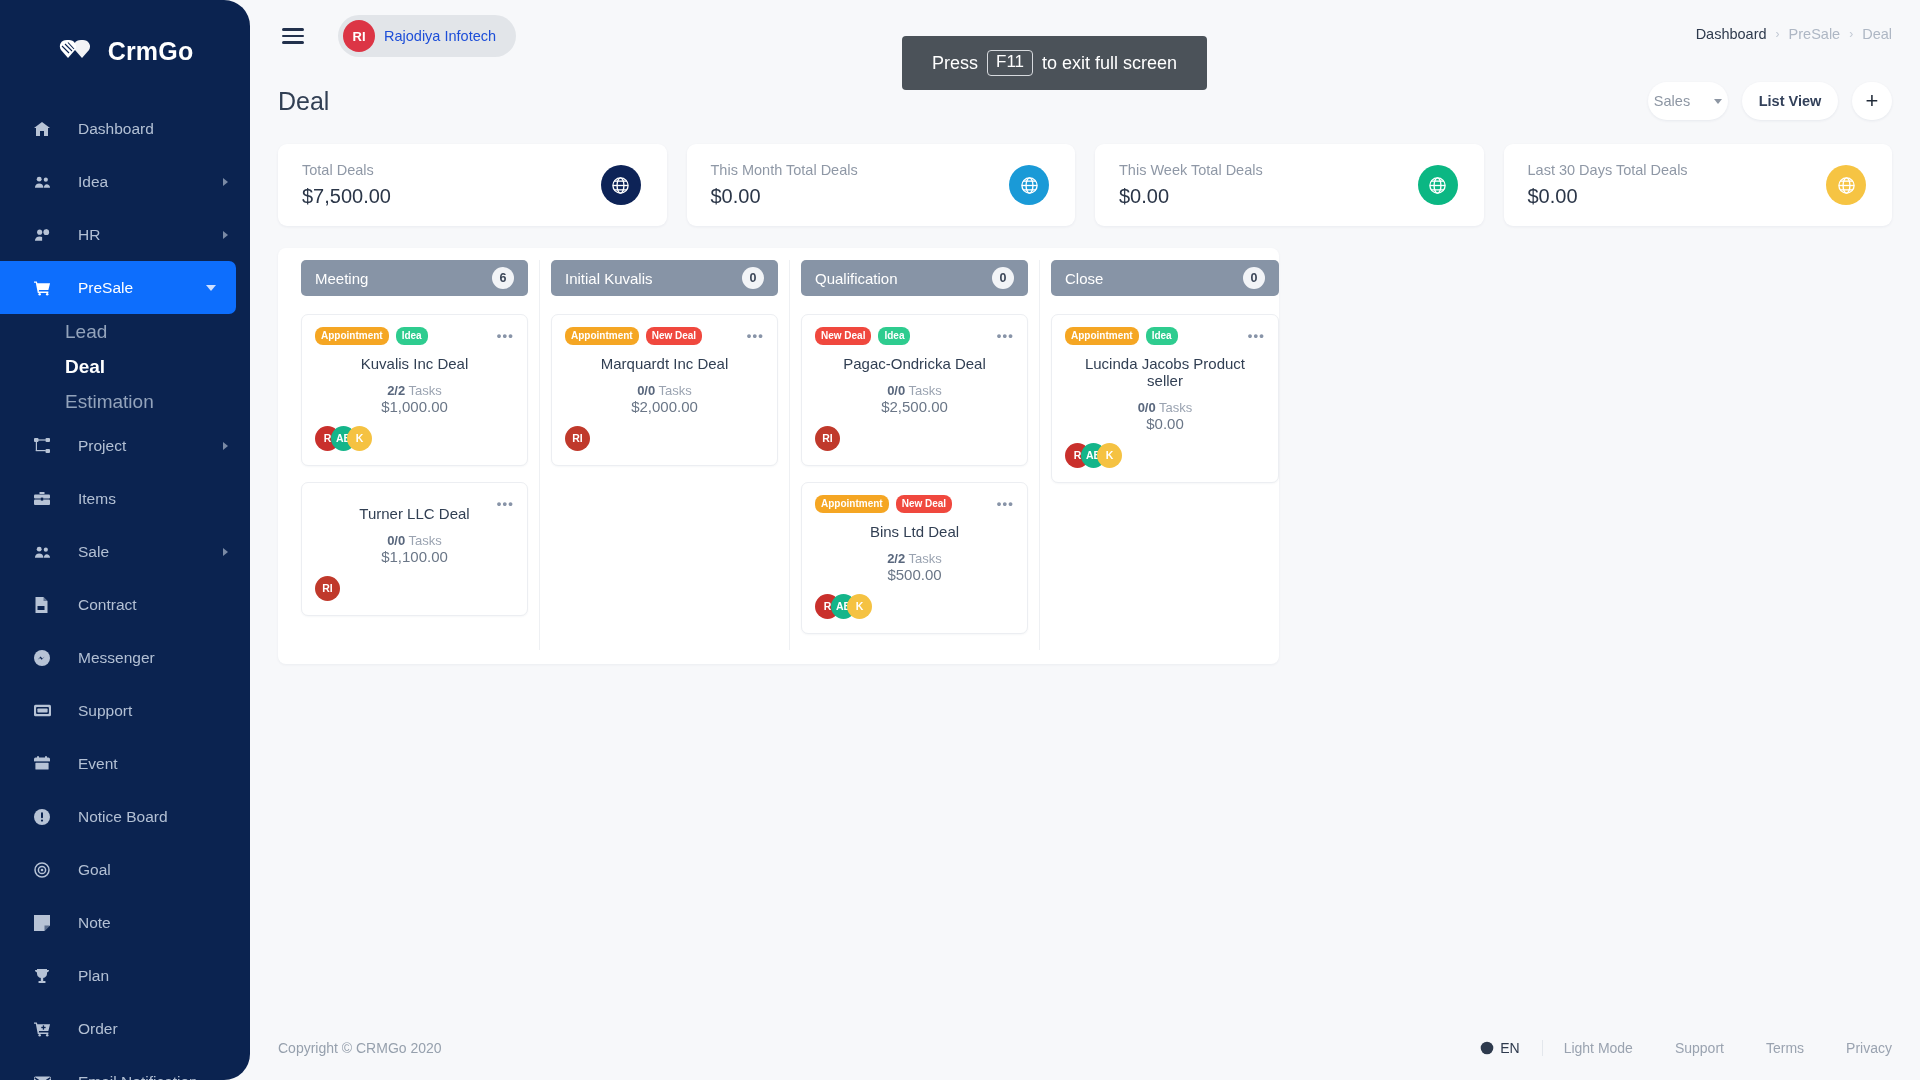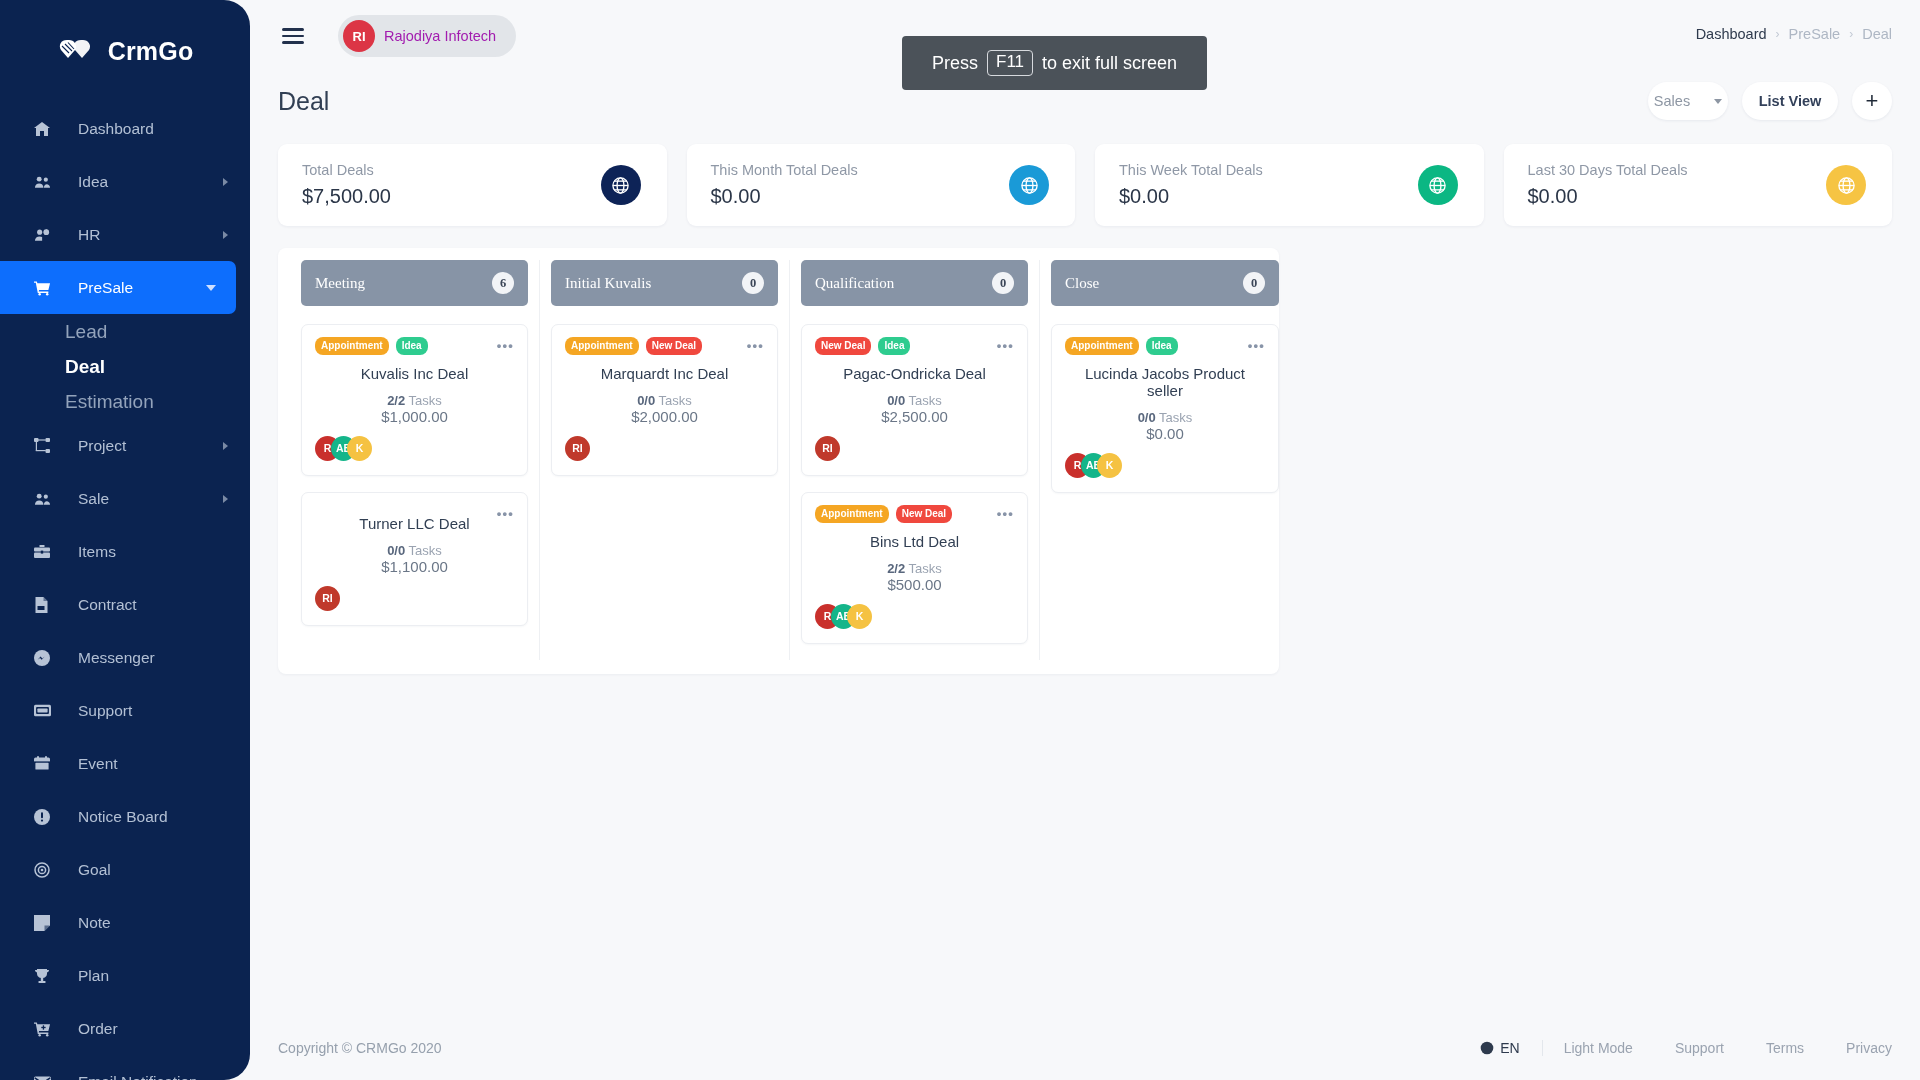--- a/index.html
+++ b/index.html
@@ -52,21 +52,21 @@
   .hamburger span:nth-child(2){ width:22px; }
   .hamburger span:nth-child(3){ width:22px; }
   .company-chip {
     display:flex; align-items:center; gap:9px; background:#e2e5e9;
     border-radius:24px; padding:5px 20px 5px 5px; margin-left:30px; cursor:pointer;
   }
   .company-avatar {
     width:32px; height:32px; border-radius:50%; background:#dc3545; color:#fff;
     display:flex; align-items:center; justify-content:center; font-size:13px; font-weight:bold;
   }
-  .company-name { color:#a21caf; font-size:14.5px; }
+  .company-name { color:#1d4ed8; font-size:14.5px; }
 
   .f11-toast {
     position:absolute; left:652px; top:36px; background:#4b5259; color:#fff;
     padding:14px 30px; border-radius:4px; font-size:18px; display:flex; align-items:center; gap:9px;
   }
   .f11-key { border:1.5px solid #d7dade; border-radius:4px; padding:1px 8px 3px; font-size:17px; }
 
   .breadcrumb {
     position:absolute; right:28px; top:26px; display:flex; align-items:center;
     gap:9px; font-size:14.5px;
@@ -102,22 +102,22 @@
 
   
   .board-wrap { padding:22px 28px 0; }
   .board {
     background:#ffffff; border-radius:8px; display:flex; gap:0; padding:12px 12px 14px;
     box-shadow:0 1px 3px rgba(20,40,80,.05); width:1001px;
   }
   .column { width:250px; flex:0 0 250px; padding:0 11px; border-right:1px solid #eef0f3; }
   .column:last-child { border-right:none; }
   .col-head {
-    background:#8794a6; border-radius:5px; height:46px; display:flex; align-items:center;
-    justify-content:space-between; padding:0 14px; margin-bottom:18px;font-family:Liberation Serif, serif;
+    background:#8794a6; border-radius:5px; height:36px; display:flex; align-items:center;
+    justify-content:space-between; padding:0 14px; margin-bottom:18px;
   }
   .col-title { color:#fff; font-size:15px; }
   .col-count {
     background:#f2f4f7; color:#3b4658; border-radius:50%; width:22px; height:22px;
     display:flex; align-items:center; justify-content:center; font-size:12.5px; font-weight:600;
   }
   .deal-card {
     background:#fff; border:1px solid #eceef2; border-radius:7px; padding:12px 13px 14px;
     margin-bottom:16px; box-shadow:0 1px 2px rgba(20,40,80,.04); cursor:pointer;
   }
@@ -241,41 +241,41 @@
               <rect x="1.8" y="12" width="10" height="1.2"></rect>
               <rect x="1.8" y="1.4" width="10" height="1.2"></rect>
             </svg>
         </span>
         <span class="lbl">Project</span>
         <span class="caret"></span>
       </div>
 
       <div class="nav-item">
         <span class="ico">
+          <svg viewBox="0 0 16 16" width="16" height="16" fill="currentColor">
+              <path d="M5.5 1h5v2h-5z"></path>
+              <rect x="0" y="3.4" width="16" height="4.2" rx="1"></rect>
+              <rect x="0" y="8.6" width="16" height="5.4" rx="1"></rect>
+              <rect x="6.8" y="6.6" width="2.4" height="3" fill="#0b2350"></rect>
+            </svg>
+        </span>
+        <span class="lbl">Items</span>
+      </div>
+
+      <div class="nav-item">
+        <span class="ico">
           <svg viewBox="0 0 18 16" width="17" height="16" fill="currentColor">
               <circle cx="5.5" cy="5" r="2.6"></circle>
               <circle cx="12.5" cy="5.5" r="2.2"></circle>
               <path d="M1 14c0-2.8 2-4.4 4.5-4.4S10 11.2 10 14z"></path>
               <path d="M10.5 14c0-2.3 1.3-3.7 3-3.7S17 11.7 17 14z"></path>
             </svg>
         </span>
         <span class="lbl">Sale</span>
         <span class="caret"></span>
-      </div>
-
-      <div class="nav-item">
-        <span class="ico">
-          <svg viewBox="0 0 16 16" width="16" height="16" fill="currentColor">
-              <path d="M5.5 1h5v2h-5z"></path>
-              <rect x="0" y="3.4" width="16" height="4.2" rx="1"></rect>
-              <rect x="0" y="8.6" width="16" height="5.4" rx="1"></rect>
-              <rect x="6.8" y="6.6" width="2.4" height="3" fill="#0b2350"></rect>
-            </svg>
-        </span>
-        <span class="lbl">Items</span>
       </div>
 
       <div class="nav-item">
         <span class="ico">
           <svg viewBox="0 0 14 16" width="15" height="16" fill="currentColor">
               <path d="M1 0h8l4 4v12H1z"></path>
               <path d="M9 0l4 4H9z" fill="#0b2350" opacity=".5"></path>
               <rect x="3" y="9" width="7" height="4" fill="#0b2350"></rect>
             </svg>
         </span>

